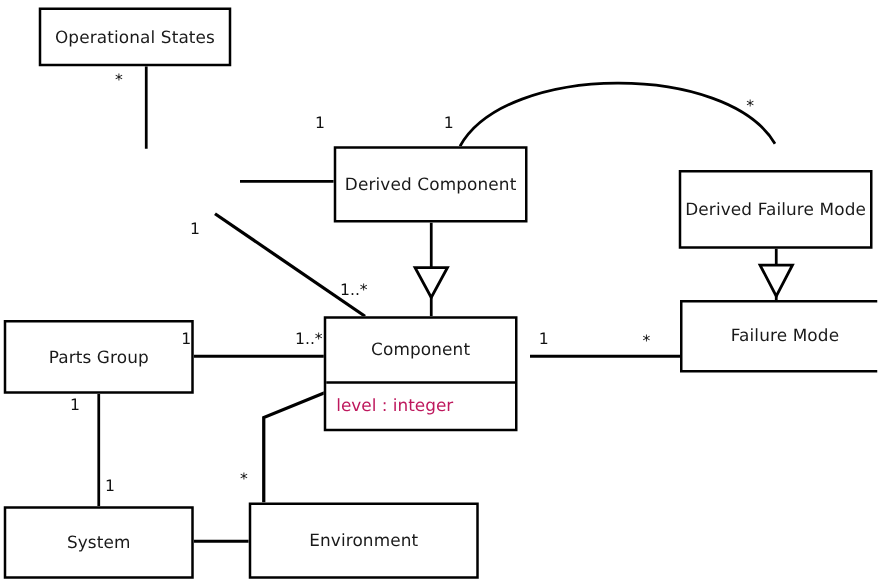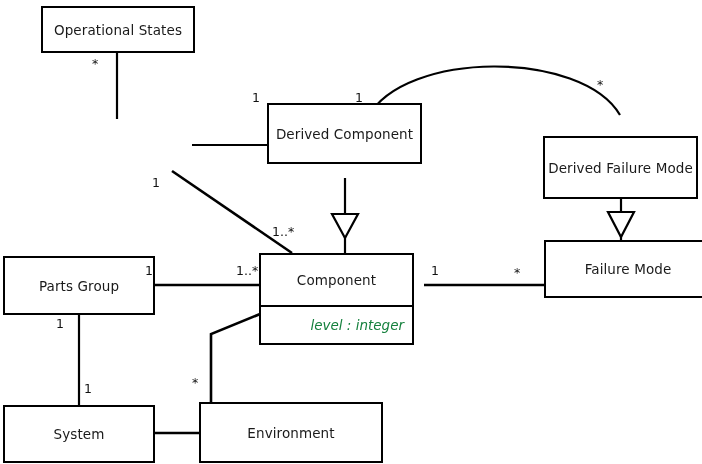--- a/index.html
+++ b/index.html
@@ -46,24 +46,23 @@
   }
   .uml-attrs {
     border-top: 2px solid #000000;
     display: flex;
     flex-direction: column;
     justify-content: center;
     padding: 3px 8px 4px 8px;
   }
   .uml-attr {
     font-size: 13.5px;
-    color: #15803d;
+    color: #be185d;
     white-space: nowrap;
-    text-align: right;
-    font-style: italic;
+    text-align: left;
   }
   .mult-label {
     position: absolute;
     font-size: 12.5px;
     color: #111111;
     white-space: nowrap;
     z-index: 8;
     line-height: 1;
   }
 </style>
@@ -92,26 +91,26 @@
 
     <path d="M 270,310 L 211,334 L 211,402" fill="none" stroke="#000000" stroke-width="2.6"></path>
 
     <path d="M 345,178 L 345,253" fill="none" stroke="#000000" stroke-width="2.2"></path>
     <polygon points="332,214 358,214 345,238" fill="#ffffff" stroke="#000000" stroke-width="2.2" stroke-linejoin="miter"></polygon>
 
     <path d="M 621,178 L 621,256" fill="none" stroke="#000000" stroke-width="2.2"></path>
     <polygon points="608,212 634,212 621,237" fill="#ffffff" stroke="#000000" stroke-width="2.2" stroke-linejoin="miter"></polygon>
   </svg>
 
-  <div class="uml-class" style="left:41px; top:6px; width:154px; height:47px;">
+  <div class="uml-class" style="left:31px; top:6px; width:154px; height:47px;">
     <div class="uml-name">Operational States</div>
   </div>
 
 
-  <div class="uml-class" style="left:267px; top:103px; width:155px; height:61px;">
+  <div class="uml-class" style="left:267px; top:117px; width:155px; height:61px;">
     <div class="uml-name">Derived Component</div>
   </div>
 
   <div class="uml-class" style="left:543px; top:115px; width:155px; height:63px;margin-top:21px;">
     <div class="uml-name">Derived Failure Mode</div>
   </div>
 
   <div class="uml-class" style="left:3px; top:256px; width:152px; height:59px;">
     <div class="uml-name">Parts Group</div>
   </div>

